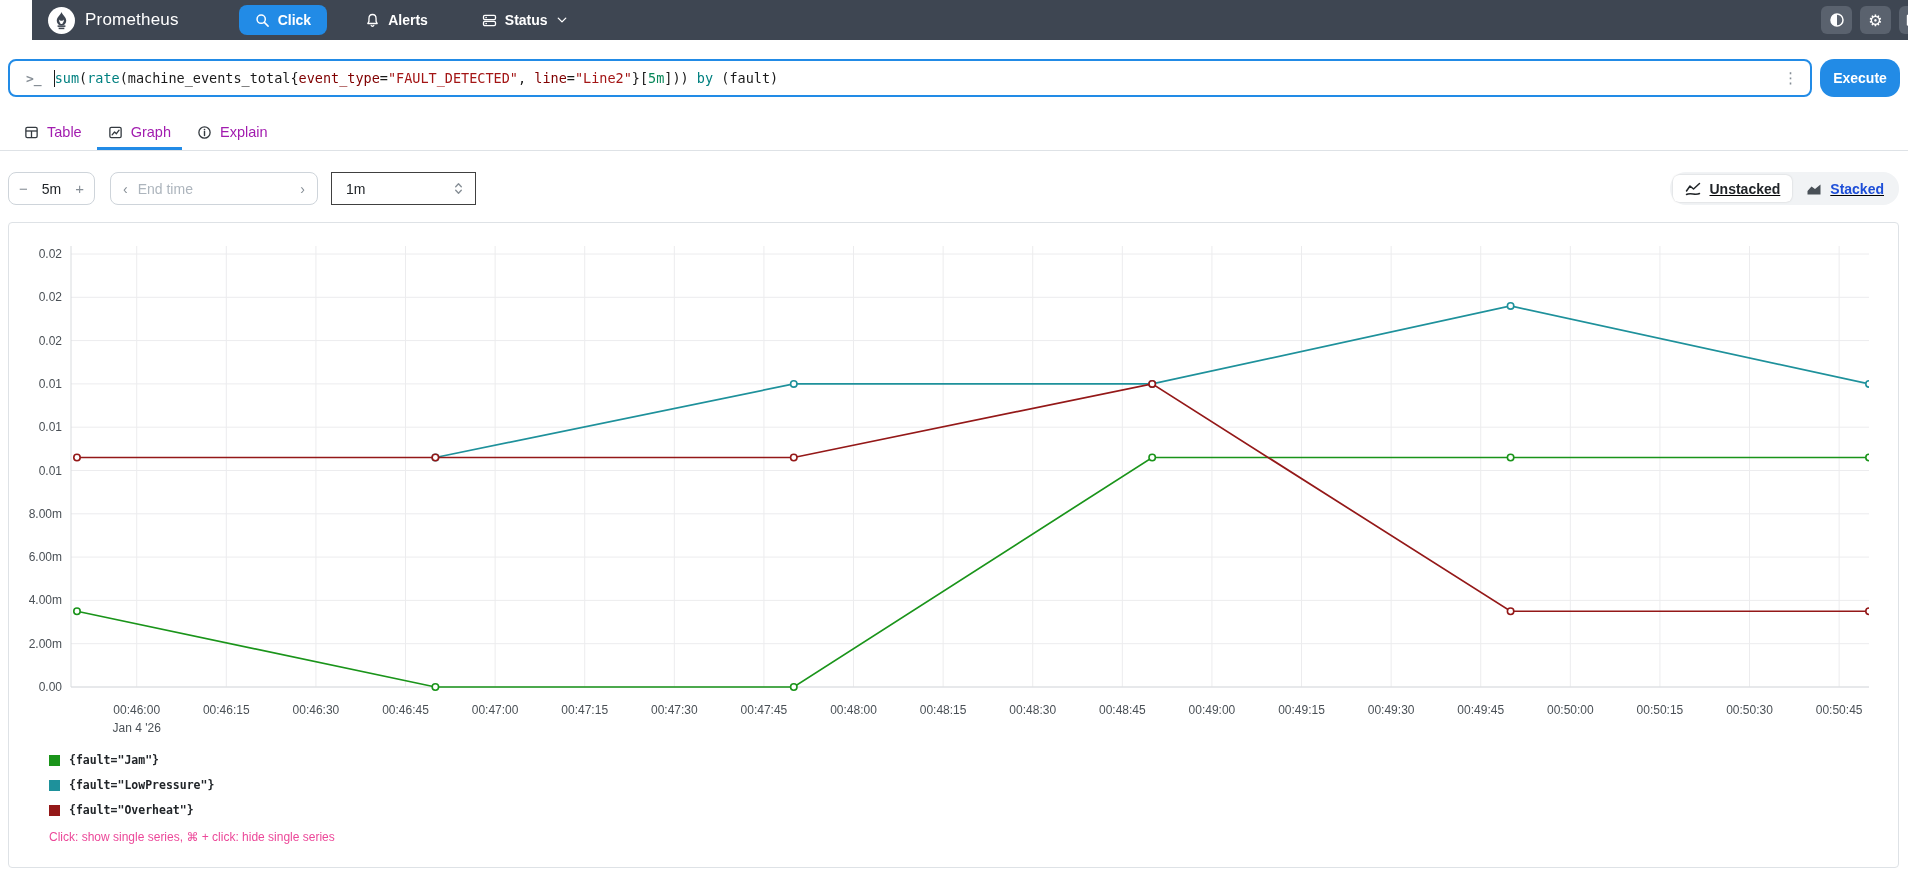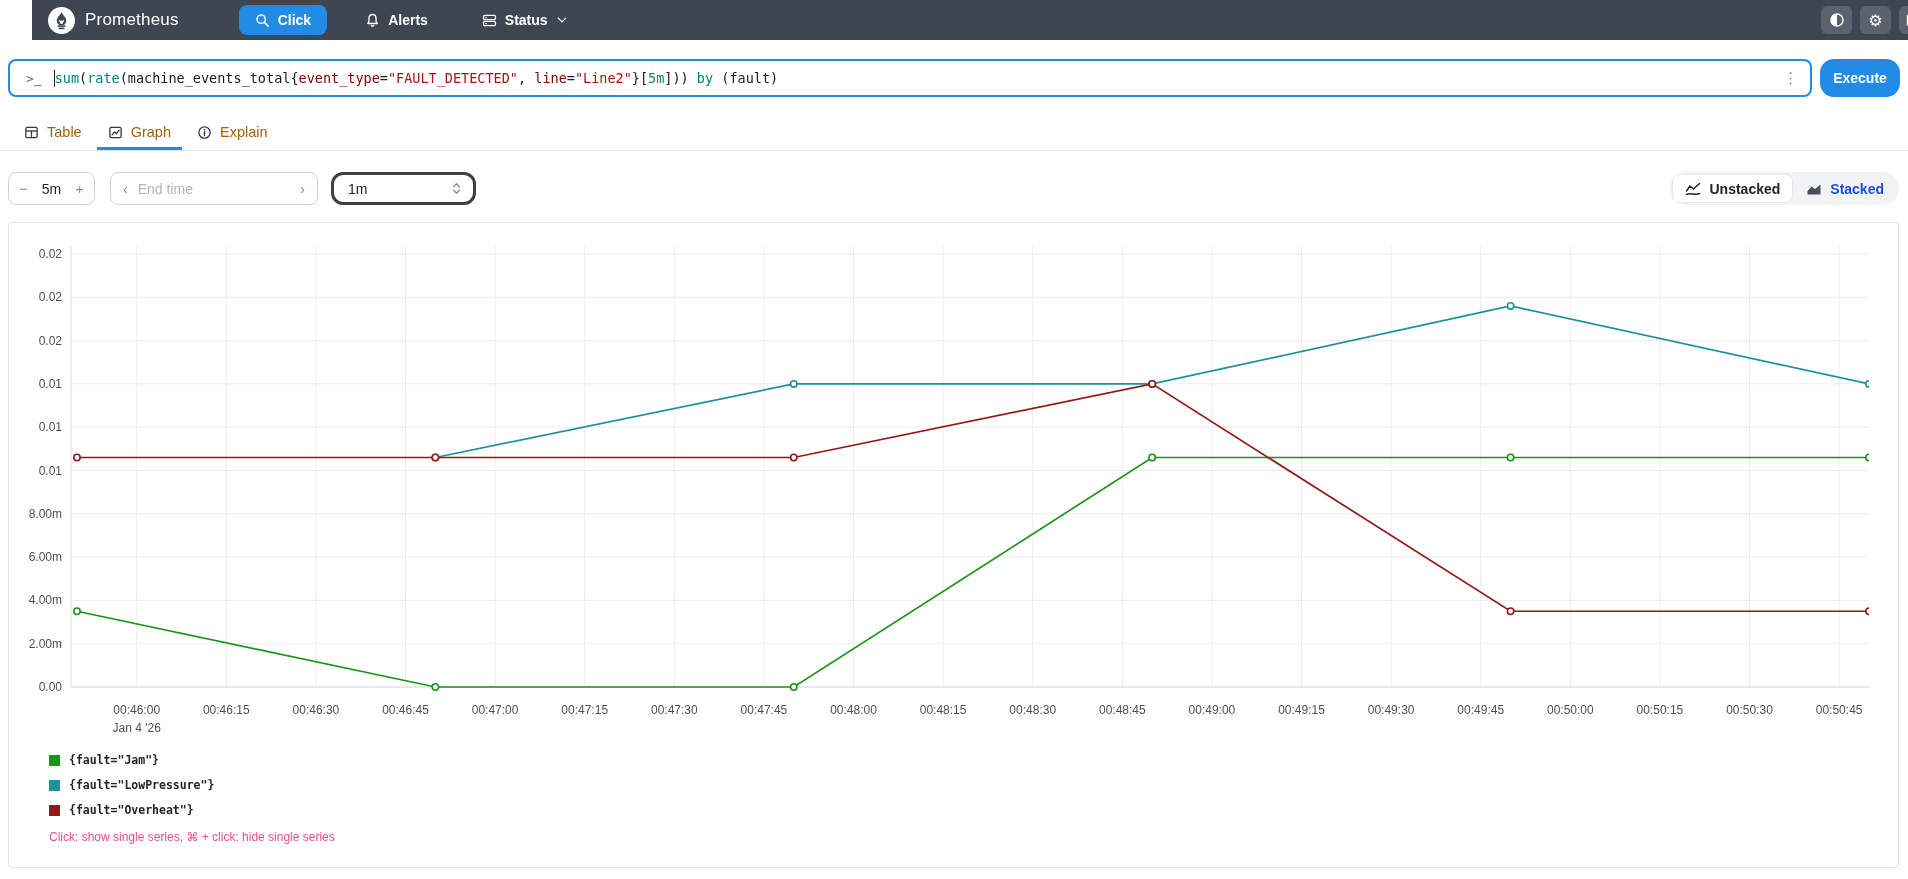--- a/index.html
+++ b/index.html
@@ -27,43 +27,43 @@
   .query-code { flex:1; font-family:"DejaVu Sans Mono", monospace; font-size:13.5px; white-space:pre; }
   .caret { display:inline-block; width:1px; height:17px; background:#1a1a1a; vertical-align:-3px; }
   .kebab { color:#868e96; font-size:15px; padding:0 2px; cursor:pointer; }
   .execute-btn { position:absolute; top:59px; left:1820px; width:80px; height:38px;
                  background:#228be6; border:none; border-radius:14px; color:#fff;
                  font-size:14px; font-weight:600; cursor:pointer; }
 
   
   .tabs { position:absolute; top:117px; left:0; width:100%; height:34px;
           border-bottom:1px solid #dee2e6; display:flex; padding-left:13px; }
-  .tab { display:flex; align-items:center; gap:8px; font-size:14.5px; color:#a16207;
+  .tab { display:flex; align-items:center; gap:8px; font-size:14.5px; color:#a21caf;
          padding:0 11px; margin-right:4px; border-bottom:3px solid transparent; cursor:pointer; }
   .tab.active { border-bottom-color:#228be6; }
   .tab svg { width:15px; height:15px; }
 
   
   .controls { position:absolute; top:172px; left:0; width:100%; height:33px; }
   .range-box { position:absolute; left:8px; top:0; width:87px; height:33px; border:1px solid #ced4da;
                border-radius:8px; display:flex; align-items:center; justify-content:space-between;
                padding:0 10px; background:#fff; }
   .stepper-btn { color:#868e96; font-size:15px; background:none; border:none; cursor:pointer; line-height:1; }
   .range-value { font-size:14px; color:#212529; }
   .endtime-box { position:absolute; left:110px; top:0; width:208px; height:33px; border:1px solid #ced4da;
                  border-radius:8px; display:flex; align-items:center; padding:0 12px; gap:10px; background:#fff; }
   .endtime-box .chev { color:#868e96; font-size:14px; cursor:pointer; }
   .endtime-input { border:none; outline:none; flex:1; font-size:14px; color:#4c1d95; min-width:0; }
   .endtime-input::placeholder { color:#adb5bd; }
-  .res-box { position:absolute; left:331px; top:0; width:145px; height:33px; border:3px solid #404040;
-             border-radius:12px; display:flex; align-items:center; justify-content:space-between;
+  .res-box { position:absolute; left:331px; top:0; width:145px; height:33px; border:1px solid #404040;
+             border-radius:0; display:flex; align-items:center; justify-content:space-between;
              padding:0 10px 0 14px; background:#fff; cursor:pointer; }
   .res-value { font-size:14px; color:#212529; }
   .segmented { position:absolute; right:9px; top:0; height:33px; background:#f1f3f5; border-radius:16px;
-               display:flex; align-items:center; padding:3px; gap:2px; }
+               display:flex; align-items:center; padding:3px; gap:2px;text-decoration:underline; }
   .seg-btn { display:flex; align-items:center; gap:8px; font-size:14px; font-weight:600; color:#1d4ed8;
              padding:4px 12px; border-radius:6px; border:none; background:transparent; cursor:pointer; height:27px; }
   .seg-btn.active { background:#fff; color:#212529; box-shadow:0 0 2px rgba(0,0,0,.18); }
 
   
   .card { position:absolute; top:222px; left:8px; width:1891px; height:646px; background:#fff;
           border:1px solid #dee2e6; border-radius:4px; }
   #chart { position:absolute; top:0; left:0; }
   .grid { stroke:#ececee; stroke-width:1; }
   .axis { stroke:#d9dcdf; stroke-width:1; }

